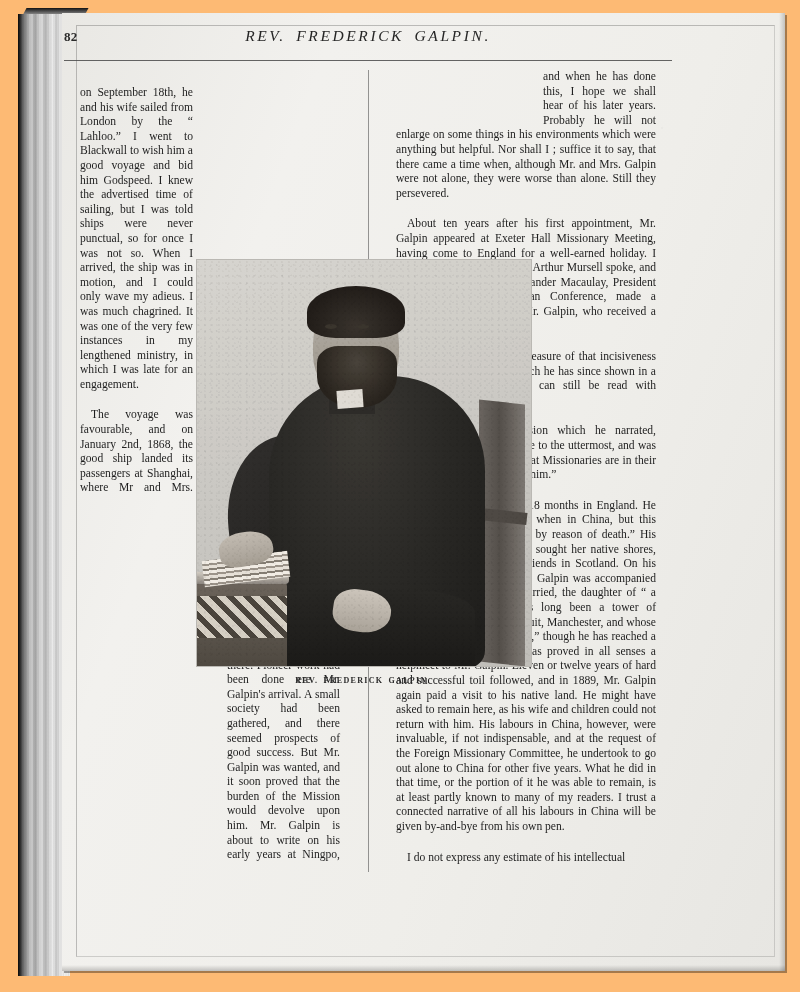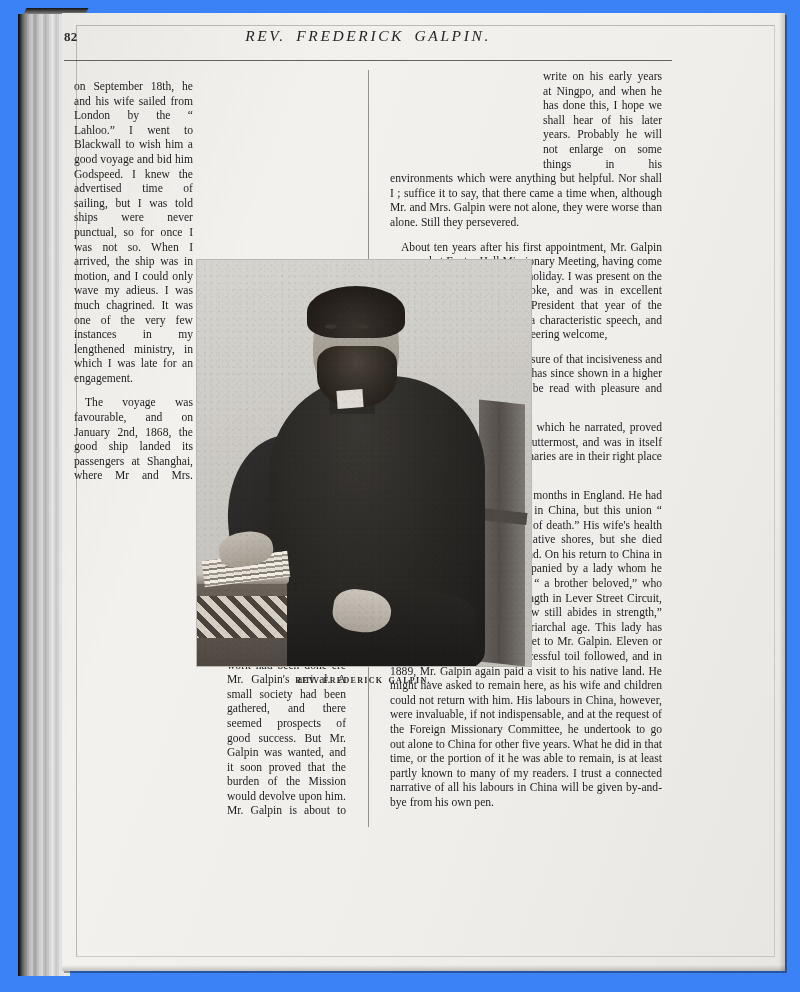--- a/index.html
+++ b/index.html
@@ -8,21 +8,21 @@
     width: 800px; height: 992px;
     overflow: hidden;
   }
   body {
     font-family: "Liberation Serif", "DejaVu Serif", serif;
   }
 
   #scan {
     position: relative;
     width: 800px; height: 992px;
-    background: #3b82f6;
+    background: #fdba74;
     overflow: hidden;
   }
 
   
   .leaves {
     position: absolute;
     left: 18px; top: 14px;
     width: 52px; height: 962px;
     background:
       linear-gradient(to right,
@@ -121,21 +121,21 @@
     column-gap: 24px;
     column-rule: 1px solid rgba(70,70,70,0.55);
     font-size: 11.6px;
     line-height: 14.6px;
     text-align: justify;
     color: #1e1e1e;
     -webkit-hyphens: manual;
     hyphens: manual;
   }
   .body-cols p {
-    margin: 10px;
+    margin: 16px;
     text-indent: 11px;
   }
   .body-cols p.cont { text-indent: 0; }
 
   
   .figure {
     position: absolute;
     left: 196px; top: 259px;
     width: 334px;
   }
@@ -291,20 +291,21 @@
     <div class="body-cols">
       <div class="sp-left"></div>
       <div class="sp-right"></div>
 
       <p class="cont">on September 18th, he and his wife sailed from London by the “ Lahloo.” I went to Blackwall to wish him a good voyage and bid him Godspeed. I knew the advertised time of sailing, but I was told ships were never punctual, so for once I was not so. When I arrived, the ship was in motion, and I could only wave my adieus. I was much chagrined. It was one of the very few instances in my lengthened ministry, in which I was late for an engagement.</p>
       <p>The voyage was favourable, and on January 2nd, 1868, the good ship landed its passengers at Shanghai, where Mr and Mrs. Galpin enjoyed the hospitality of Rev. W. Muirhead, an esteemed Missionary connected with the London Missionary Society. Proceeding, in a few days, to Ningpo, they were cordially welcomed by all the Missionaries labouring there. Pioneer work had been done ere Mr. Galpin's arrival. A small society had been gathered, and there seemed prospects of good success. But Mr. Galpin was wanted, and it soon proved that the burden of the Mission would devolve upon him. Mr. Galpin is about to write on his early years at Ningpo, and when he has done this, I hope we shall hear of his later years. Probably he will not enlarge on some things in his environments which were anything but helpful. Nor shall I ; suffice it to say, that there came a time when, although Mr. and Mrs. Galpin were not alone, they were worse than alone. Still they persevered.</p>
       <p>About ten years after his first appointment, Mr. Galpin appeared at Exeter Hall Missionary Meeting, having come to England for a well-earned holiday. I was present on the occasion. Arthur Mursell spoke, and was in excellent form. Alexander Macaulay, President that year of the Wesleyan Conference, made a characteristic speech, and Mr. Galpin, who received a cheering welcome,</p>
       <p class="cont">displayed in his address a measure of that incisiveness and philosophic insight, which he has since shown in a higher degree. His speech can still be read with pleasure and advantage.</p>
       <p>One remarkable conversion which he narrated, proved Christ's power to save to the uttermost, and was in itself sufficient to show that Missionaries are in their right place “ in the land of Sinim.”</p>
       <p>Mr. Galpin stayed about 18 months in England. He had married a second time when in China, but this union “ Could not continue by reason of death.” His wife's health failed, and she sought her native shores, but she died amongst her friends in Scotland. On his return to China in 1879, Mr. Galpin was accompanied by a lady whom he had married, the daughter of “ a brother beloved,” who has long been a tower of strength in Lever Street Circuit, Manchester, and whose “ bow still abides in strength,” though he has reached a patriarchal age. This lady has proved in all senses a helpmeet to Mr. Galpin. Eleven or twelve years of hard and successful toil followed, and in 1889, Mr. Galpin again paid a visit to his native land. He might have asked to remain here, as his wife and children could not return with him. His labours in China, however, were invaluable, if not indispensable, and at the request of the Foreign Missionary Committee, he undertook to go out alone to China for other five years. What he did in that time, or the portion of it he was able to remain, is at least partly known to many of my readers. I trust a connected narrative of all his labours in China will be given by-and-bye from his own pen.</p>
+      <p>I do not express any estimate of his intellectual</p>
     </div>
 
   </div>
 
   <div class="figure">
     <div class="photo">
       <div class="p-bg"></div>
       <div class="p-chairback"></div>
       <div class="p-chairrail"></div>
       <div class="p-shoulderL"></div>

